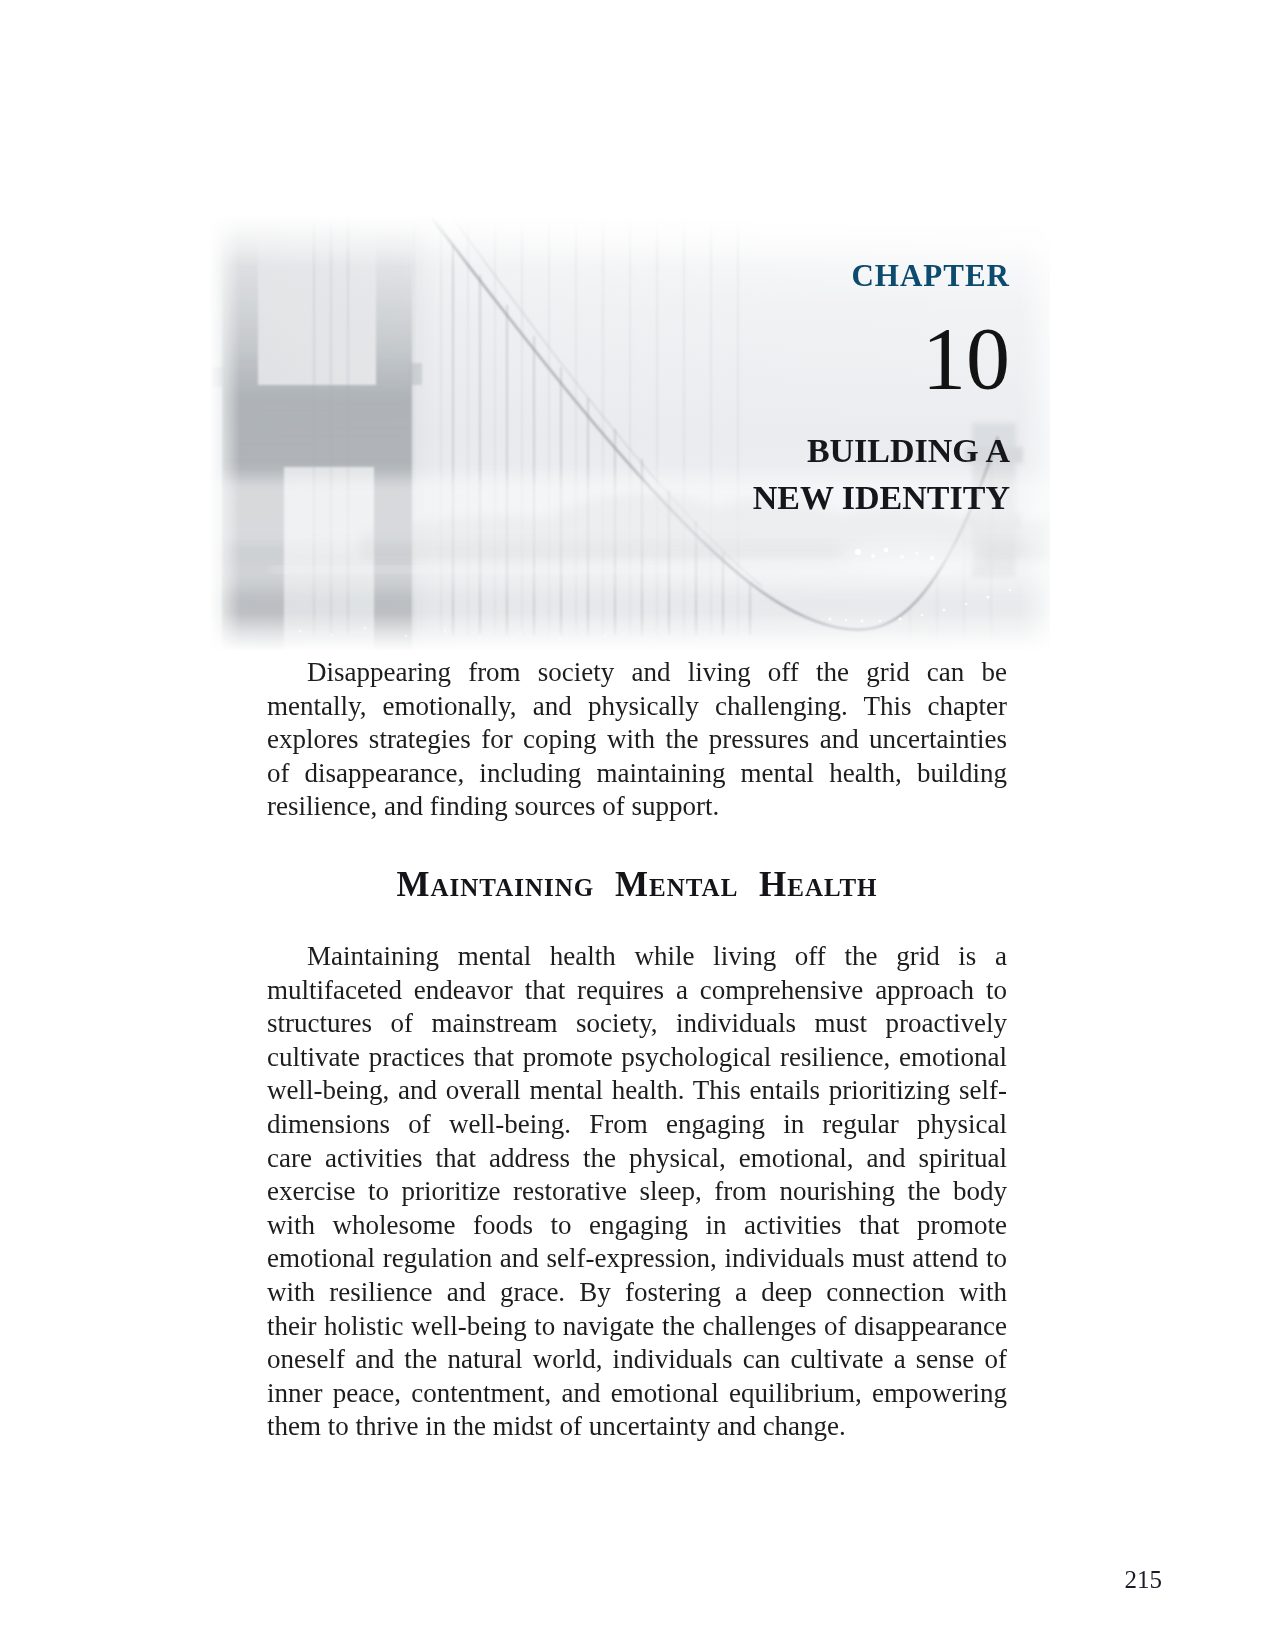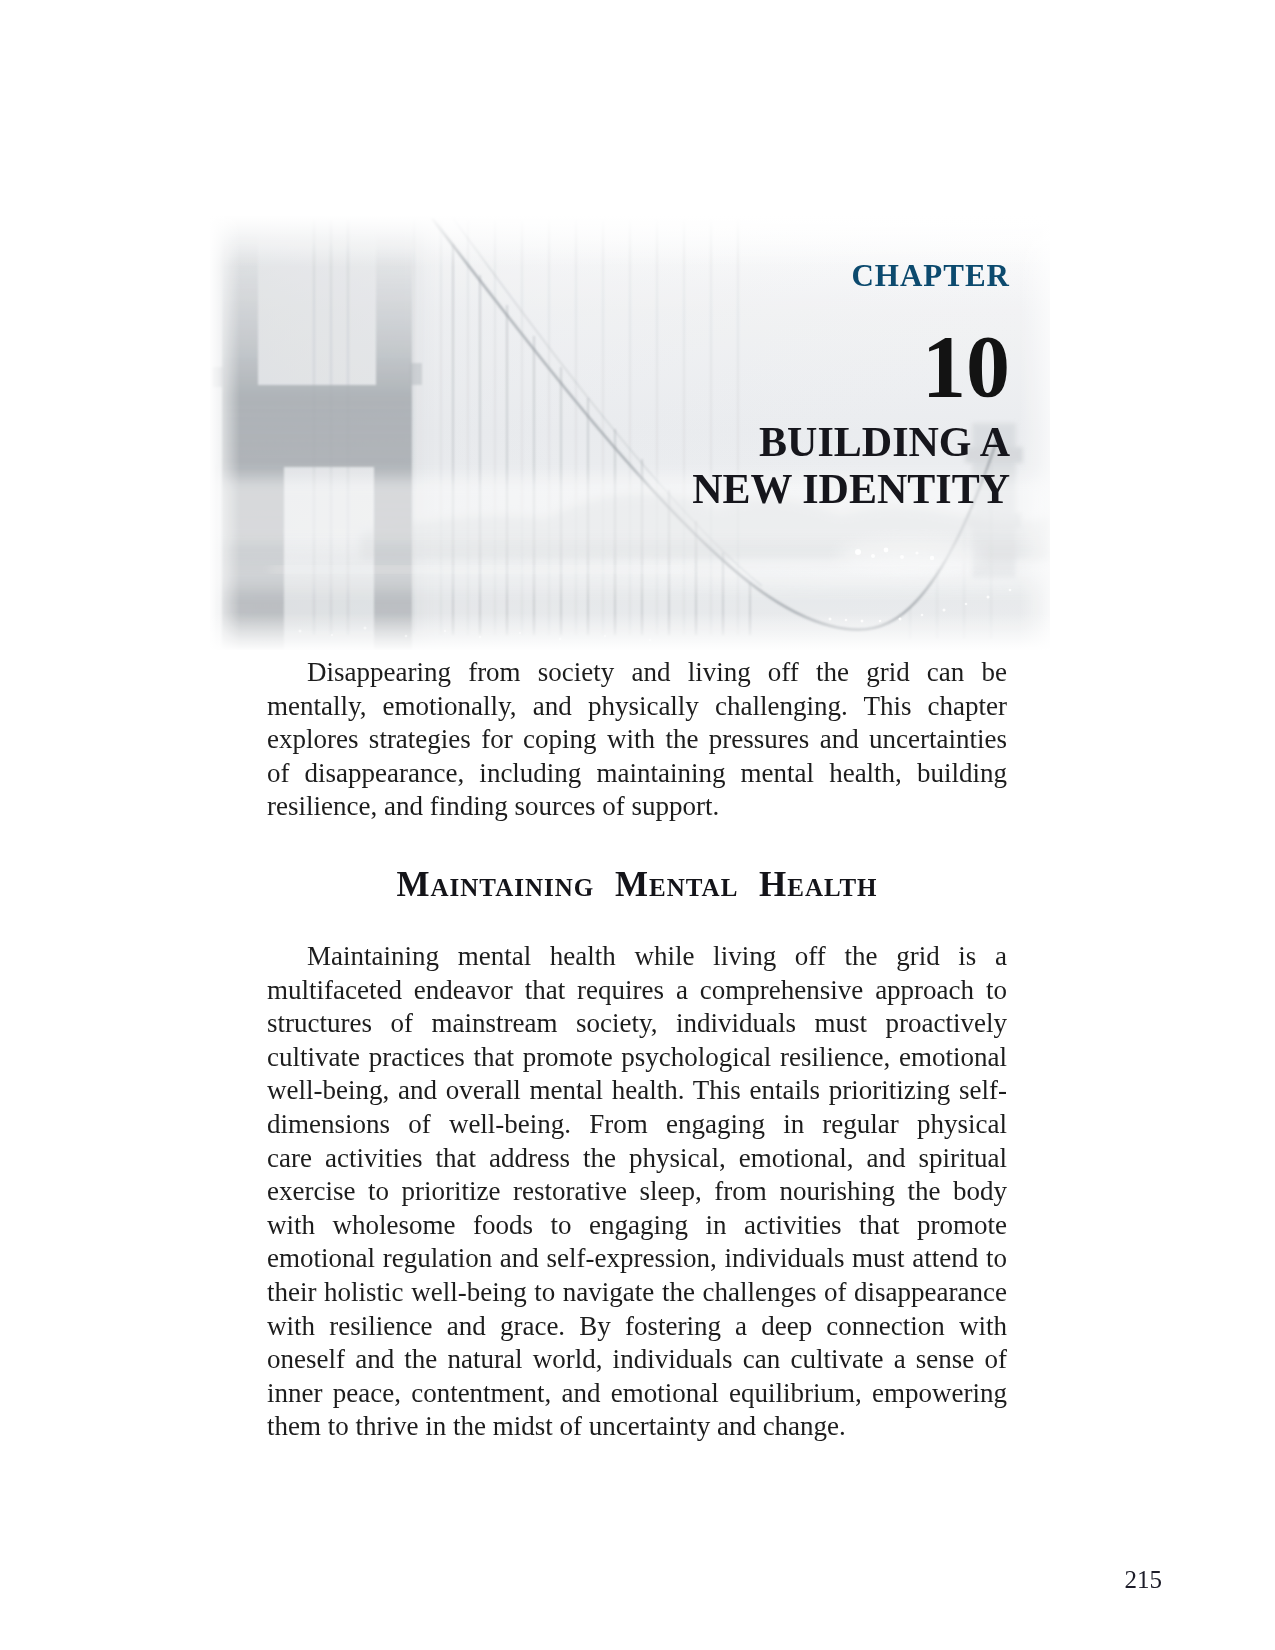--- a/index.html
+++ b/index.html
@@ -11,25 +11,25 @@
 
   
   .chapter-header { position:absolute; left:210px; top:215px; width:840px; height:435px; }
   .chapter-header svg { position:absolute; left:0; top:0; display:block; }
   .header-text { position:absolute; top:0; right:40px; width:460px; text-align:right; }
   .chapter-label {
     margin-top:44px; font-size:31px; font-weight:bold;
     letter-spacing:1px; color:#0c4a6e; line-height:34px;
   }
   .chapter-number {
-    margin-top:30px; font-size:88px; line-height:88px;
-    font-weight:bold; color:#131313;
+    margin-top:22px; font-size:88px; line-height:88px;
+    font-weight:normal; color:#131313;
   }
   .chapter-title {
-    margin-top:8px; font-size:42px; line-height:47px;
+    margin-top:24px; font-size:34px; line-height:47px;
     font-weight:bold; color:#16161c;
   }
 
   
   .body-text {
     position:absolute; left:267px; top:648px; width:740px;
     font-size:27px; line-height:33.6px; color:#1d1d1d;
   }
   .para { margin:0; }
   .para.intro { margin-top:8px; }
@@ -238,22 +238,22 @@
       <div class="tline first">Maintaining mental health while living off the grid is a</div>
       <div class="tline">multifaceted endeavor that requires a comprehensive approach to</div>
       <div class="tline">structures of mainstream society, individuals must proactively</div>
       <div class="tline">cultivate practices that promote psychological resilience, emotional</div>
       <div class="tline">well-being, and overall mental health. This entails prioritizing self-</div>
       <div class="tline">dimensions of well-being. From engaging in regular physical</div>
       <div class="tline">care activities that address the physical, emotional, and spiritual</div>
       <div class="tline">exercise to prioritize restorative sleep, from nourishing the body</div>
       <div class="tline">with wholesome foods to engaging in activities that promote</div>
       <div class="tline">emotional regulation and self-expression, individuals must attend to</div>
+      <div class="tline">with resilience and grace. By fostering a deep connection with</div>
       <div class="tline">their holistic well-being to navigate the challenges of disappearance</div>
-      <div class="tline">with resilience and grace. By fostering a deep connection with</div>
       <div class="tline">oneself and the natural world, individuals can cultivate a sense of</div>
       <div class="tline">inner peace, contentment, and emotional equilibrium, empowering</div>
       <div class="tline last">them to thrive in the midst of uncertainty and change.</div>
     </div>
   </div>
 
   <div class="page-number">215</div>
 
 </div>
 

